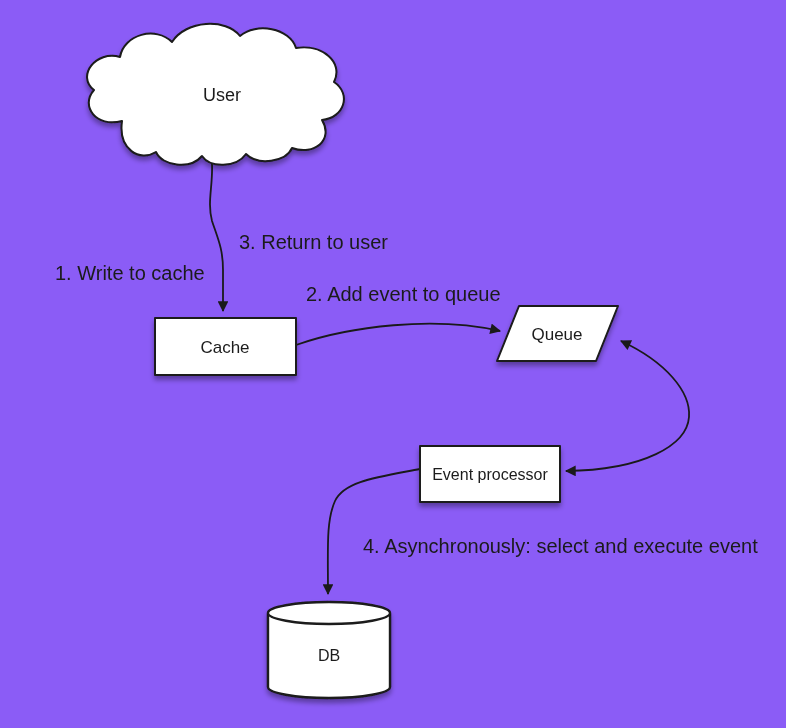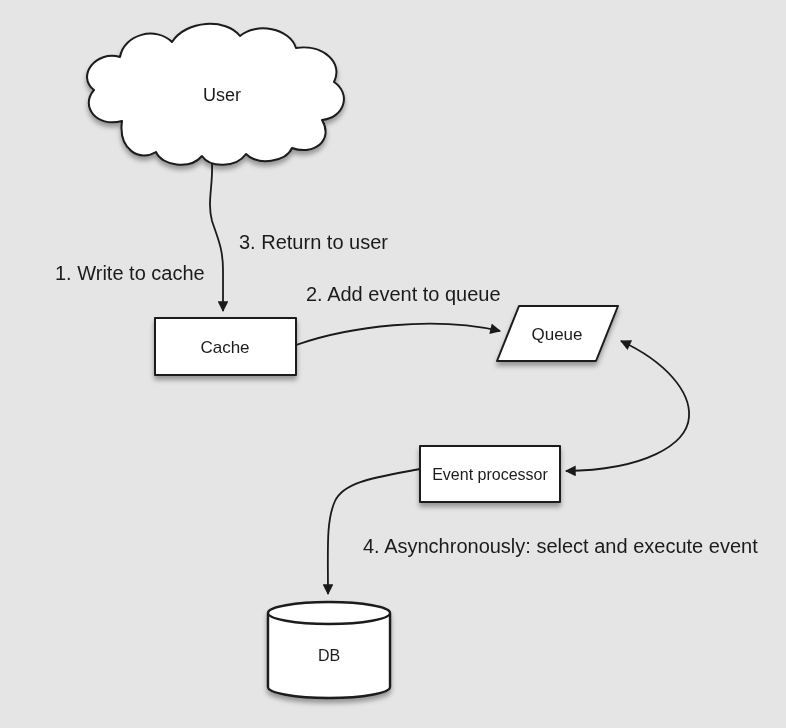--- a/index.html
+++ b/index.html
@@ -1,19 +1,19 @@
 <!DOCTYPE html>
 <html><head>
 <meta charset="utf-8">
 <style>
   html,body{margin:0;padding:0;background:#ffffff;}
   .stage{
     position:relative;
     width:786px;height:728px;
-    background:#e5e5e5;
+    background:#8b5cf6;
     overflow:hidden;
     font-family:"Liberation Sans", sans-serif;
   }
   svg{display:block}
   .edge{fill:none;stroke:#1a1a1a;stroke-width:1.8;}
   .shape{fill:#ffffff;stroke:#1a1a1a;stroke-width:2;stroke-linejoin:round;}
   .cyl{fill:#ffffff;stroke:#1a1a1a;stroke-width:2.4;}
   .node-lbl{fill:#1c1c1c;text-anchor:middle;}
   .lbl{fill:#1b1b1b;font-size:20px;}
 </style>

